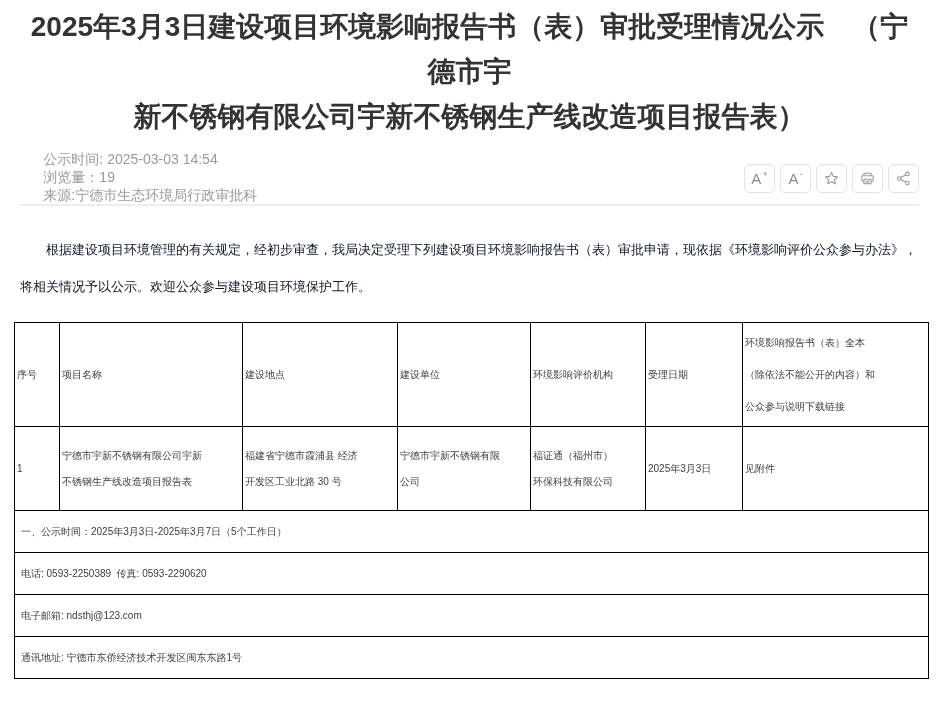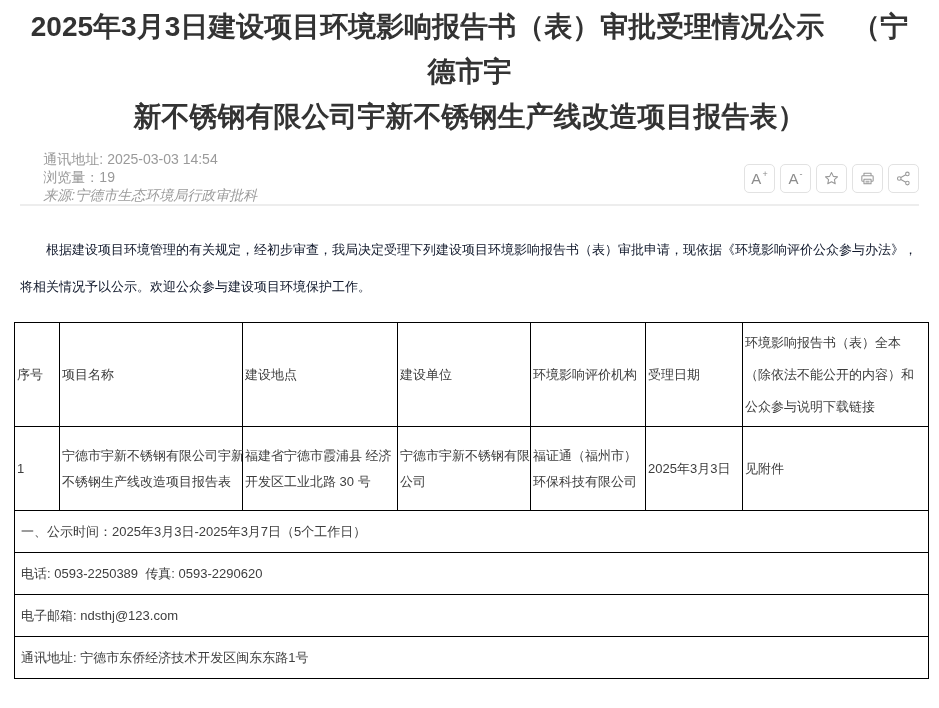--- a/index.html
+++ b/index.html
@@ -25,21 +25,21 @@
 
   .meta-row {
     margin-top: 24px;
     display: flex;
     justify-content: space-between;
     align-items: center;
     height: 30px;
   }
   .meta { font-size: 14px; color: #9a9a9a; white-space: pre; }
   .meta-item { margin-right: 26px; }
-  .meta-item:last-child { margin-right: 0; font-style: italic; }
+  .meta-item:last-child { margin-right: 0; }
 
   .toolbar { display: flex; gap: 5px; }
   .tool-btn {
     width: 31px;
     height: 29px;
     background: #ffffff;
     border: 1px solid #e2e2e2;
     border-radius: 5px;
     color: #8c8c8c;
     font-family: "Liberation Sans", "DejaVu Sans", sans-serif;
@@ -70,21 +70,21 @@
 
   table.notice {
     border-collapse: collapse;
     table-layout: fixed;
     width: 914px;
     margin-left: -6px;
   }
   th, td {
     border: 1px solid #000000;
     font-weight: normal;
-    font-size: 13px;
+    font-size: 10px;
     color: #3d3d3d;
     text-align: left;
     vertical-align: middle;
     padding: 0 2px;
     white-space: pre;
     overflow: visible;
   }
   tr.head { height: 104px; }
   tr.head th { line-height: 32px; }
   tr.data { height: 84px; }
@@ -95,21 +95,21 @@
 </head>
 <body>
 
 <div class="page">
 
   <h1 class="title">2025年3月3日建设项目环境影响报告书（表）审批受理情况公示　（宁德市宇
 新不锈钢有限公司宇新不锈钢生产线改造项目报告表）</h1>
 
   <div class="meta-row">
     <div class="meta">
-      <span class="meta-item"><span>通讯地址: </span><span>2025-03-03 14:54</span></span>
+      <span class="meta-item"><span>公示时间: </span><span>2025-03-03 14:54</span></span>
       <span class="meta-item"><span>浏览量：</span><span>19</span></span>
       <span class="meta-item"><span>来源:</span><span>宁德市生态环境局行政审批科</span></span>
     </div>
 
     <div class="toolbar">
       <button class="tool-btn">
           <span>A</span>
           <sup>+</sup>
         </button>
       <button class="tool-btn">

